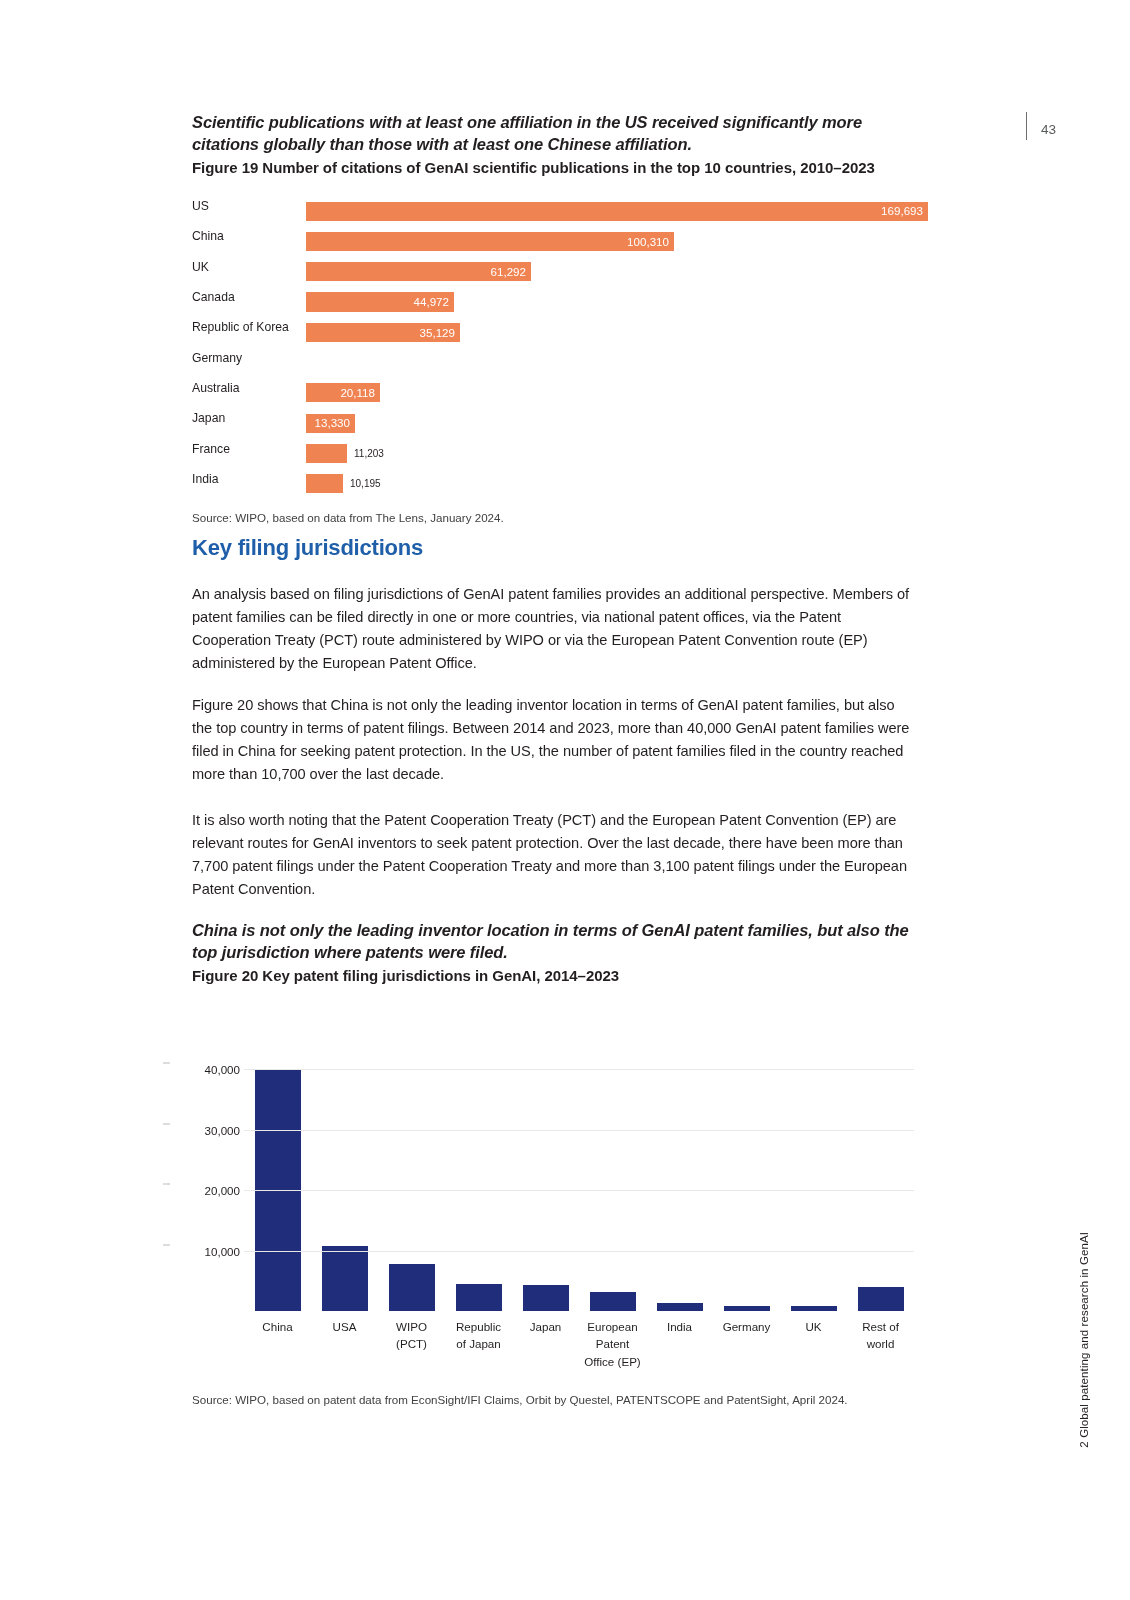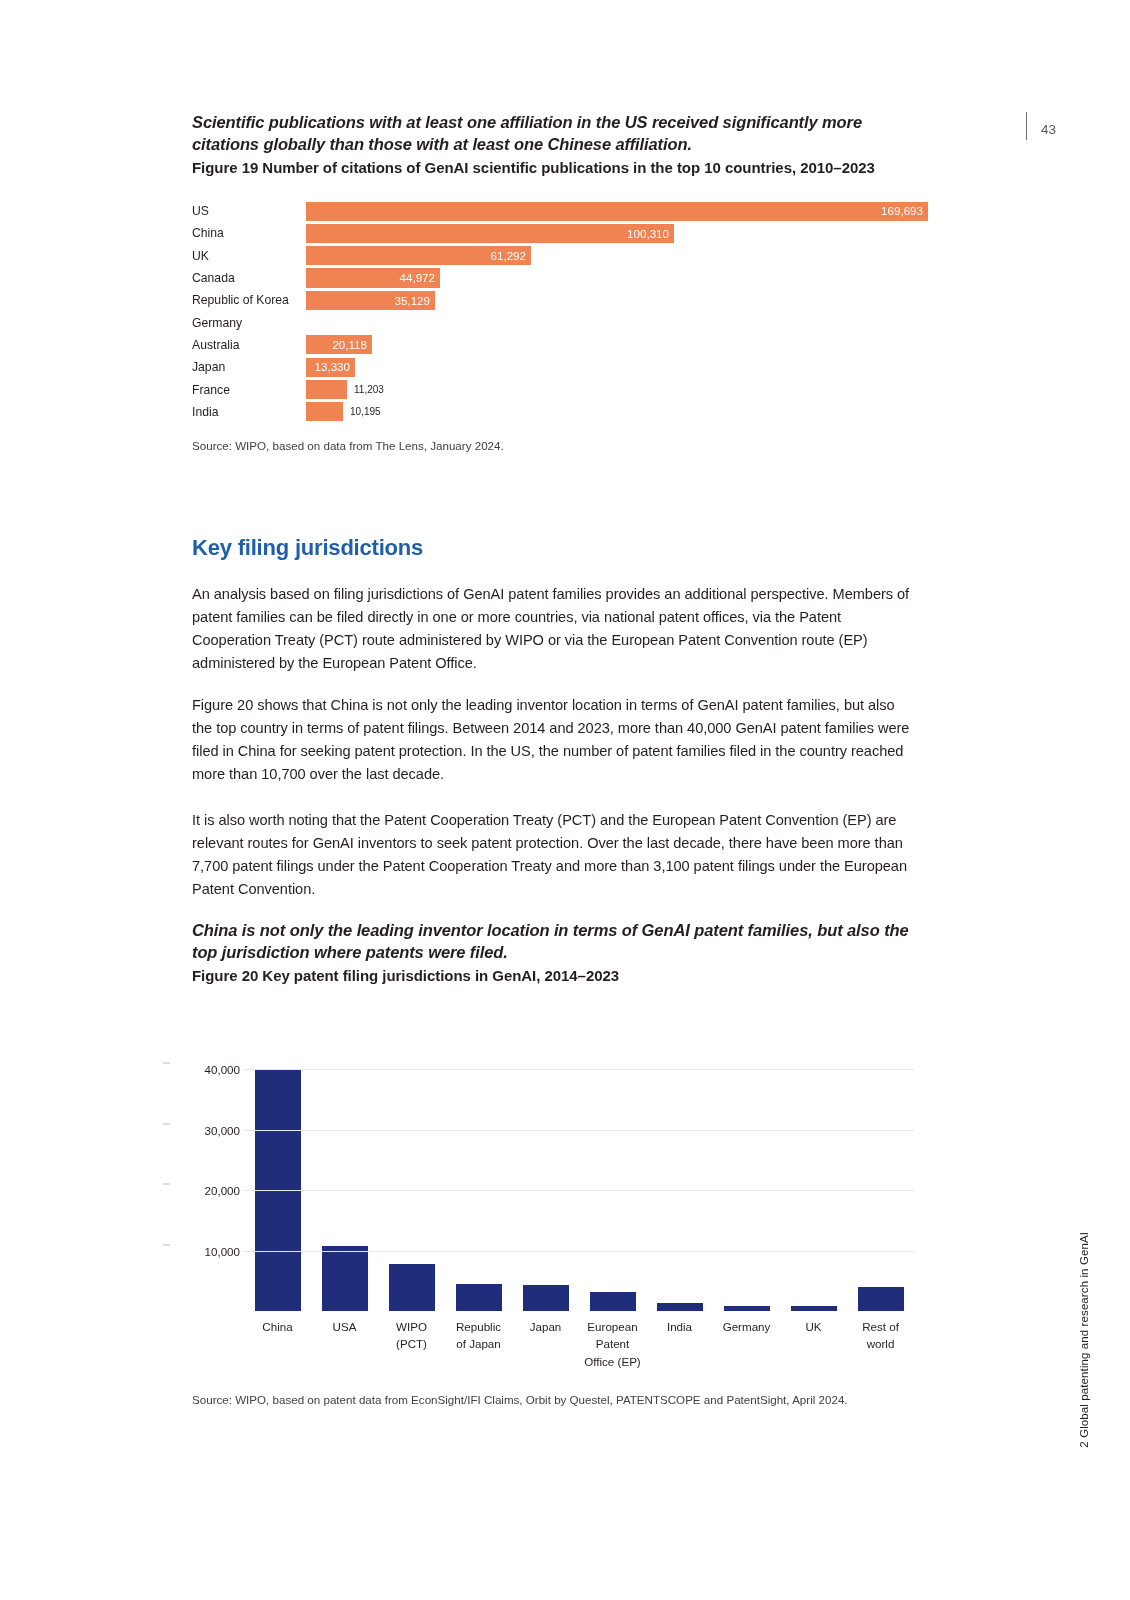--- a/index.html
+++ b/index.html
@@ -76,22 +76,23 @@
   }
 
   
   .hbar-chart {
     margin-top: 22px;
     position: relative;
     width: 730px;
   }
   .hbar-row {
     display: flex;
-    align-items: center;
+    align-items: flex-start;
     height: 22.3px;
+    margin-top: 8px;
   }
   .hbar-label {
     width: 108px;
     flex: 0 0 108px;
     font-size: 12.2px;
     color: #231f20;
     text-align: left;
     padding-right: 6px;
     line-height: 1;
   }
@@ -281,40 +282,40 @@
           <div class="hbar-label">UK</div>
           <div class="hbar-track">
             <div class="hbar-fill" style="width: 225px;">
               <span class="hbar-val-in">61,292</span>
             </div>
           </div>
         </div>
         <div class="hbar-row">
           <div class="hbar-label">Canada</div>
           <div class="hbar-track">
-            <div class="hbar-fill" style="width: 134px;">
+            <div class="hbar-fill" style="width: 148px;">
               <span class="hbar-val-in">44,972</span>
             </div>
           </div>
         </div>
         <div class="hbar-row">
           <div class="hbar-label">Republic of Korea</div>
           <div class="hbar-track">
-            <div class="hbar-fill" style="width: 129px;">
+            <div class="hbar-fill" style="width: 154px;">
               <span class="hbar-val-in">35,129</span>
             </div>
           </div>
         </div>
         <div class="hbar-row">
           <div class="hbar-label">Germany</div>
         </div>
         <div class="hbar-row">
           <div class="hbar-label">Australia</div>
           <div class="hbar-track">
-            <div class="hbar-fill" style="width: 66px;">
+            <div class="hbar-fill" style="width: 74px;">
               <span class="hbar-val-in">20,118</span>
             </div>
           </div>
         </div>
         <div class="hbar-row">
           <div class="hbar-label">Japan</div>
           <div class="hbar-track">
             <div class="hbar-fill" style="width: 49px;">
               <span class="hbar-val-in">13,330</span>
             </div>

